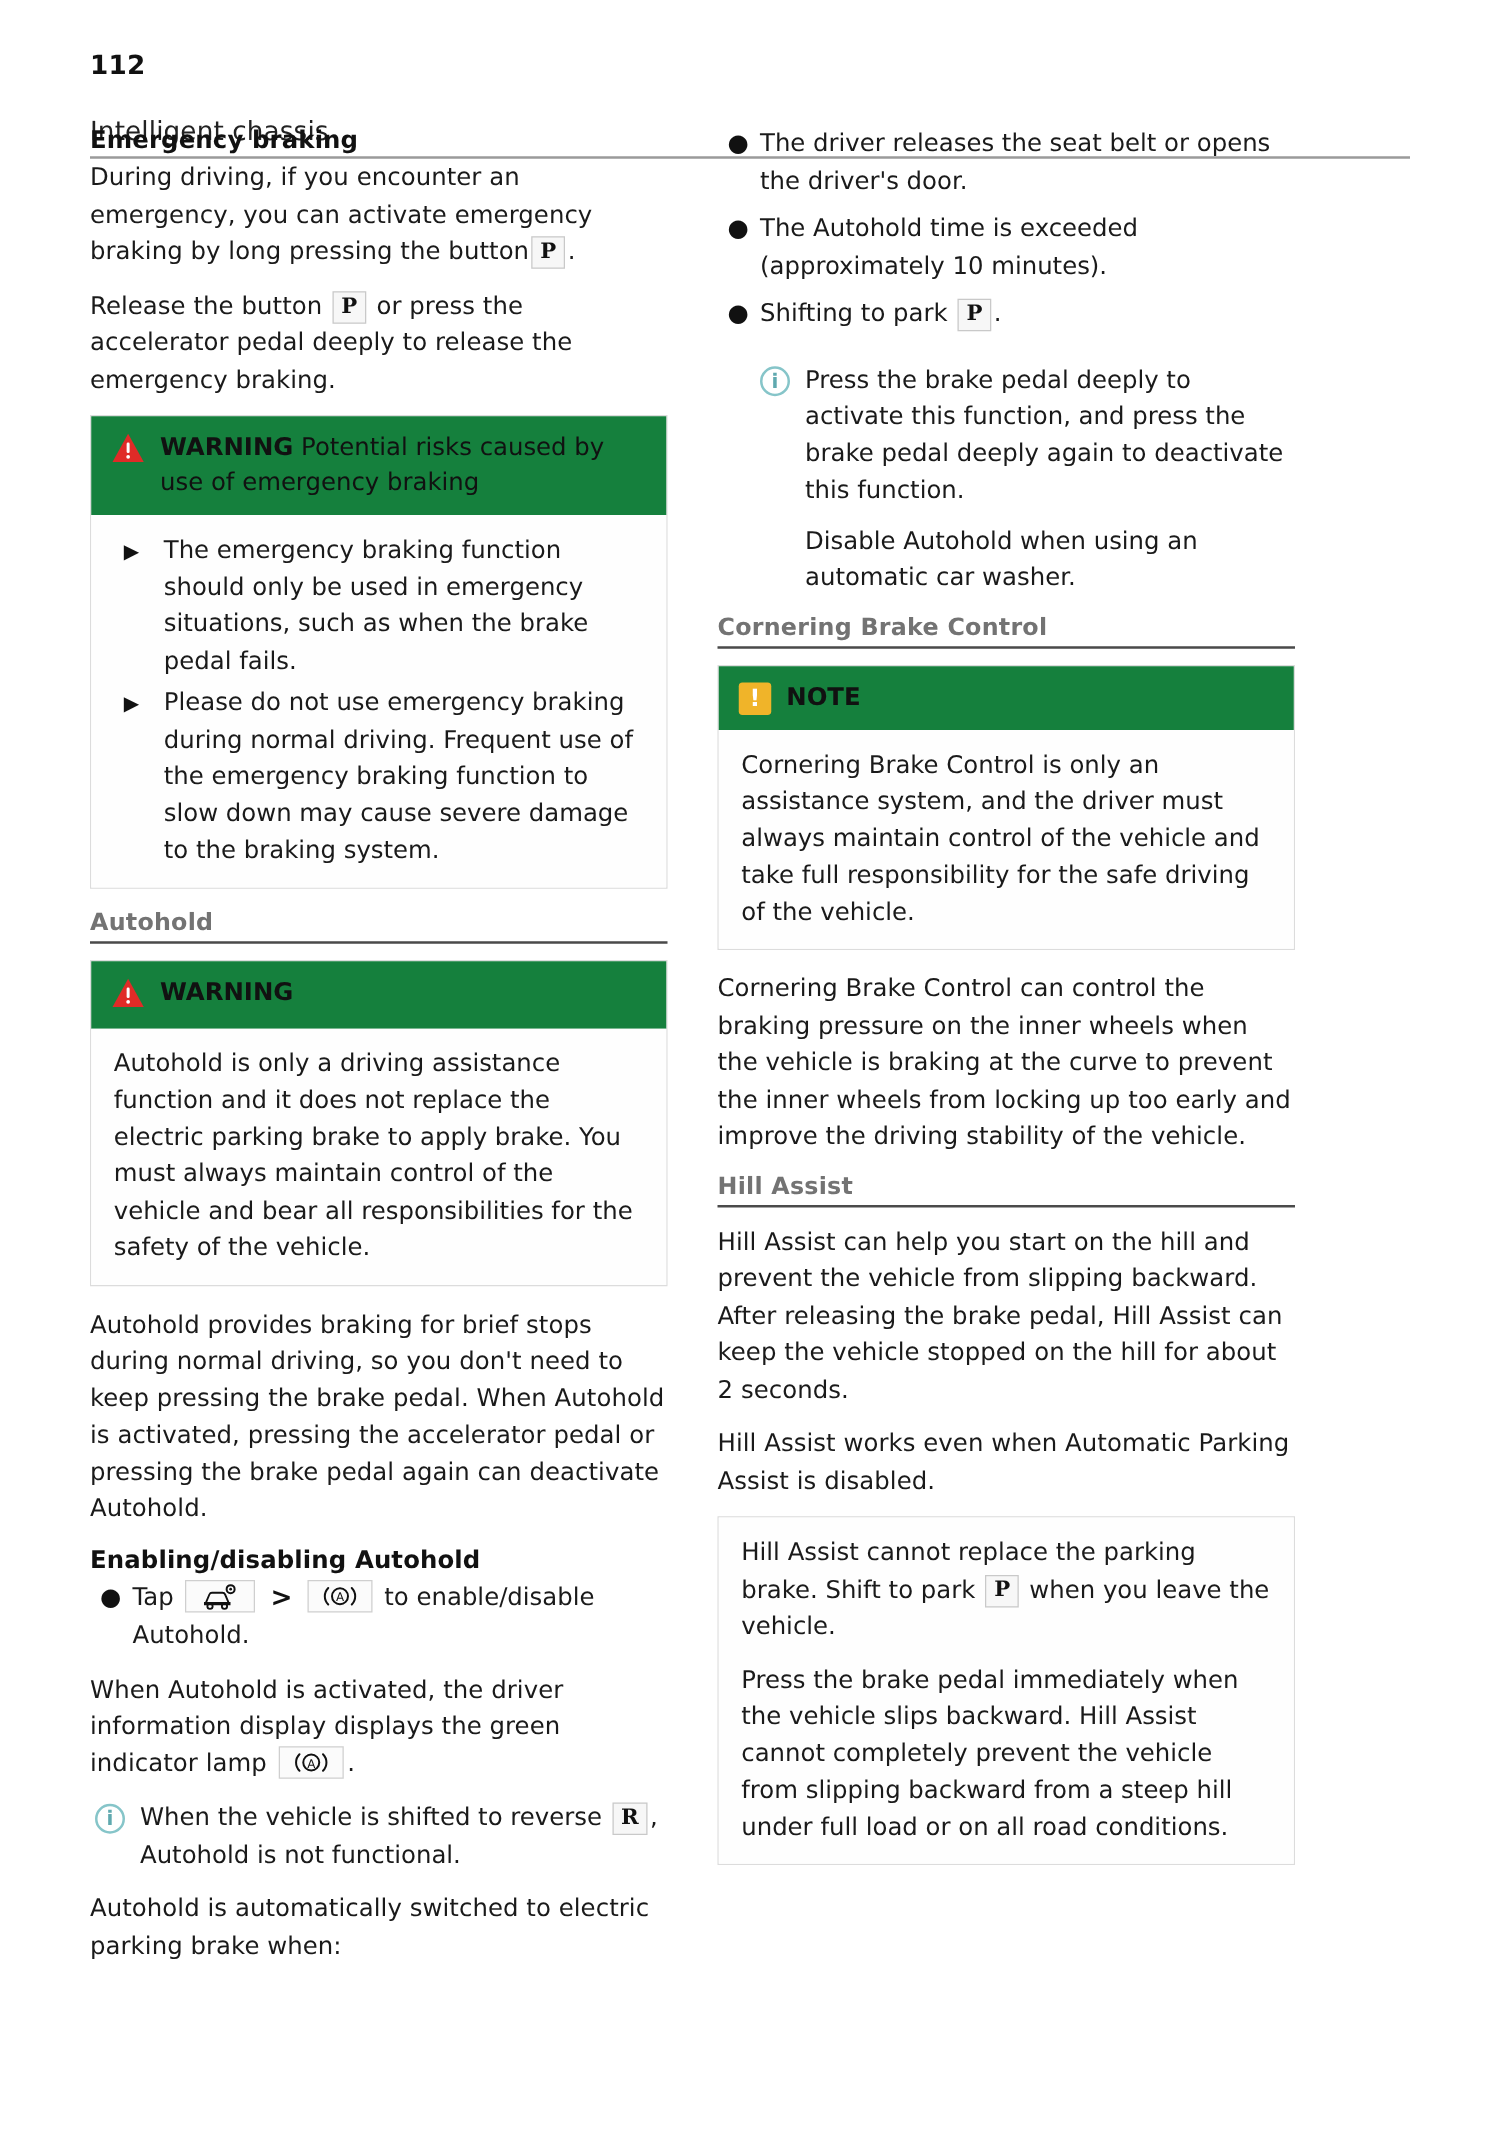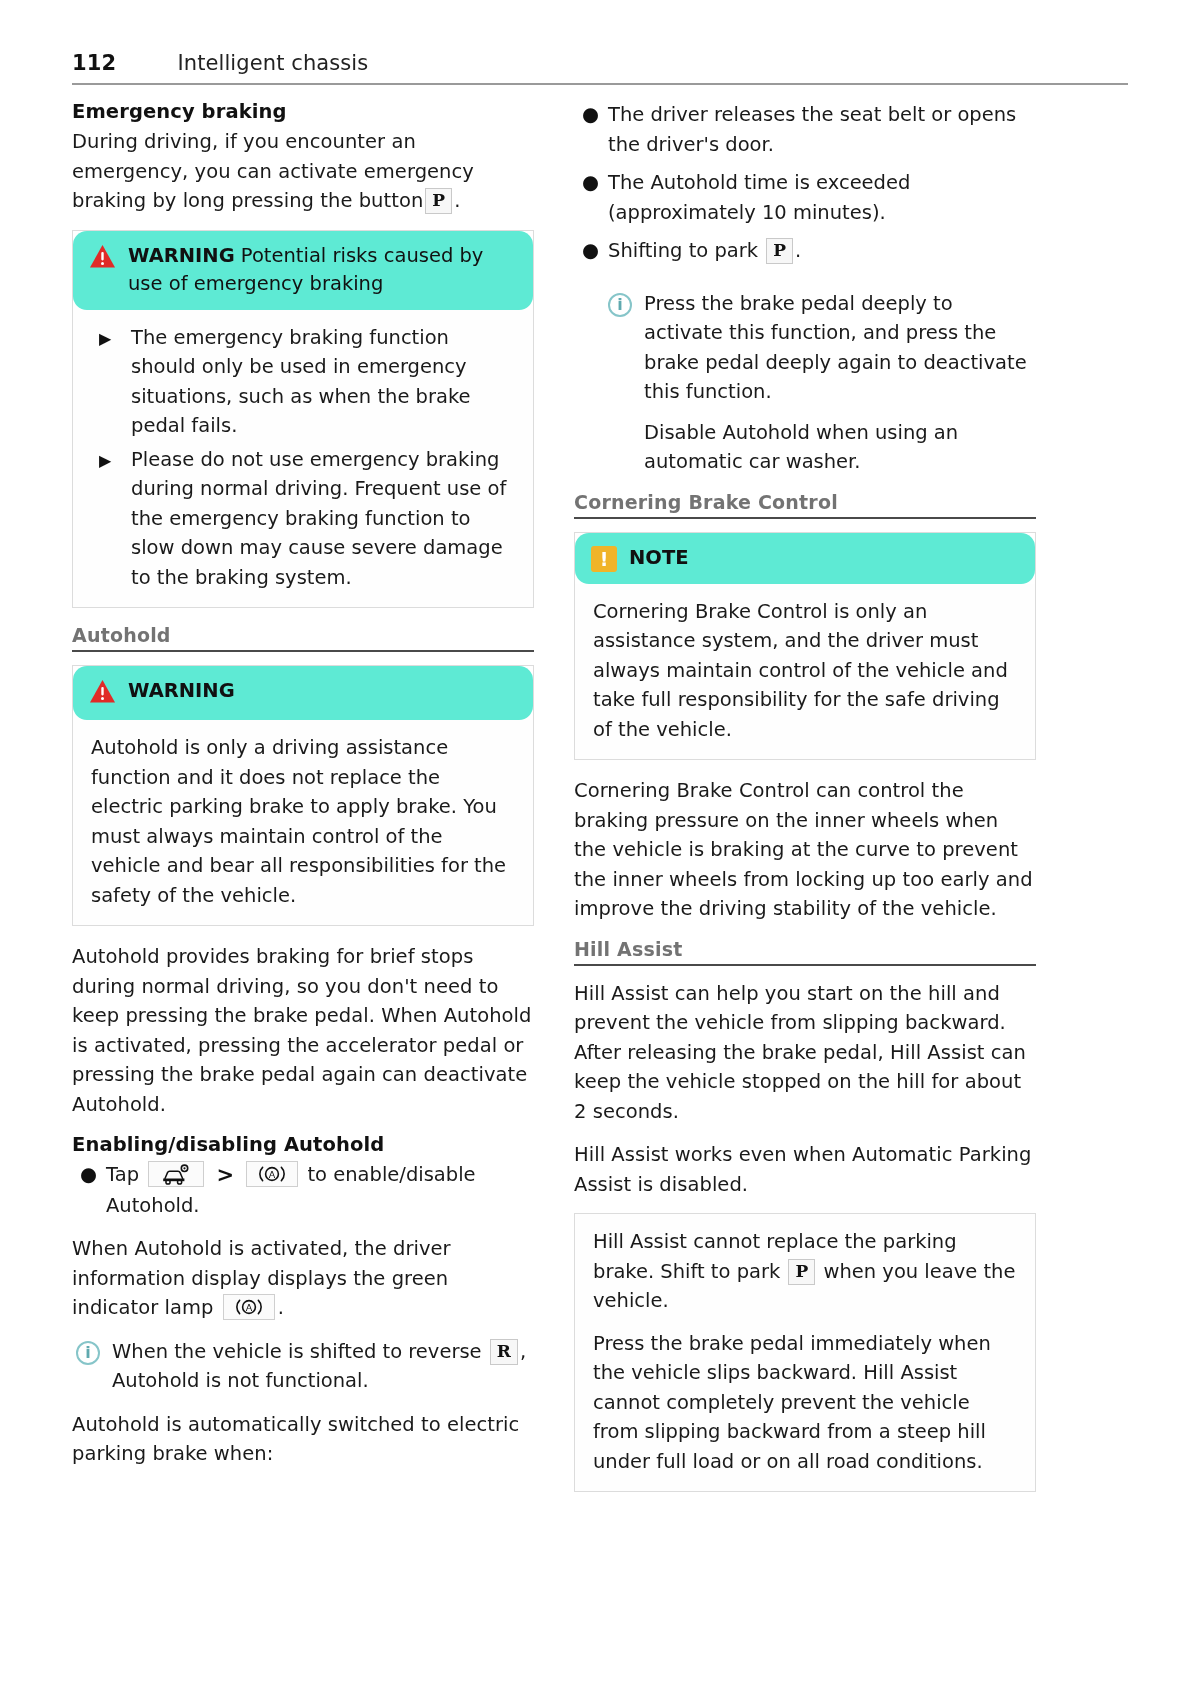--- a/index.html
+++ b/index.html
@@ -25,22 +25,23 @@
   .page-header {
     position: absolute;
     top: 40px;
     left: 72px;
     right: 72px;
     height: 42px;
   }
   .page-header .hdr-row {
     display: flex;
     align-items: baseline;
-    gap: 61px;
+    gap: 18px;
     padding-bottom: 8px;
+    flex-direction: column;
   }
   .page-number {
     font-size: 21px;
     font-weight: bold;
     color: #111;
     letter-spacing: 0.2px;
   }
   .page-chapter {
     font-size: 21px;
     font-weight: normal;
@@ -177,26 +178,25 @@
     color: #111;
   }
 
   
   .admon {
     border: 1px solid #dcdcdc;
     margin: 0 0 16px 0;
     background: #ffffff;
   }
   .admon-head {
-    background: #5eead4;
+    background: #15803d;
     padding: 11px 16px 12px 16px;
     display: flex;
     align-items: flex-start;
     gap: 12px;
-    border-radius: 14px;
   }
   .admon-head .htext {
     font-size: 19.5px;
     line-height: 28px;
     color: #111;
   }
   .admon-head .htext b { font-weight: bold; }
   .admon-body {
     padding: 13px 18px 15px 18px;
     background: #fefefe;
@@ -292,20 +292,21 @@
   </div>
 
   <div class="columns">
 
     <div class="col">
 
       <h3 class="bold-head">Emergency braking</h3>
 
       <p class="body"><span>During driving, if you encounter an emergency, you can activate emergency braking by long pressing the button</span><span class="keybox">P</span><span>.</span></p>
 
+      <p class="body"><span>Release the button</span> <span class="keybox">P</span> <span>or press the accelerator pedal deeply to release the emergency braking.</span></p>
 
       <div class="admon">
         <div class="admon-head">
           <span class="warn-tri">
             <svg width="27" height="25" viewBox="0 0 27 25">
               <path d="M13.5 1 L26 23.5 L1 23.5 Z" fill="#e02b27"></path>
               <rect x="12.3" y="8" width="2.4" height="8.4" rx="1.1" fill="#ffffff"></rect>
               <circle cx="13.5" cy="19.4" r="1.5" fill="#ffffff"></circle>
             </svg>
           </span>

